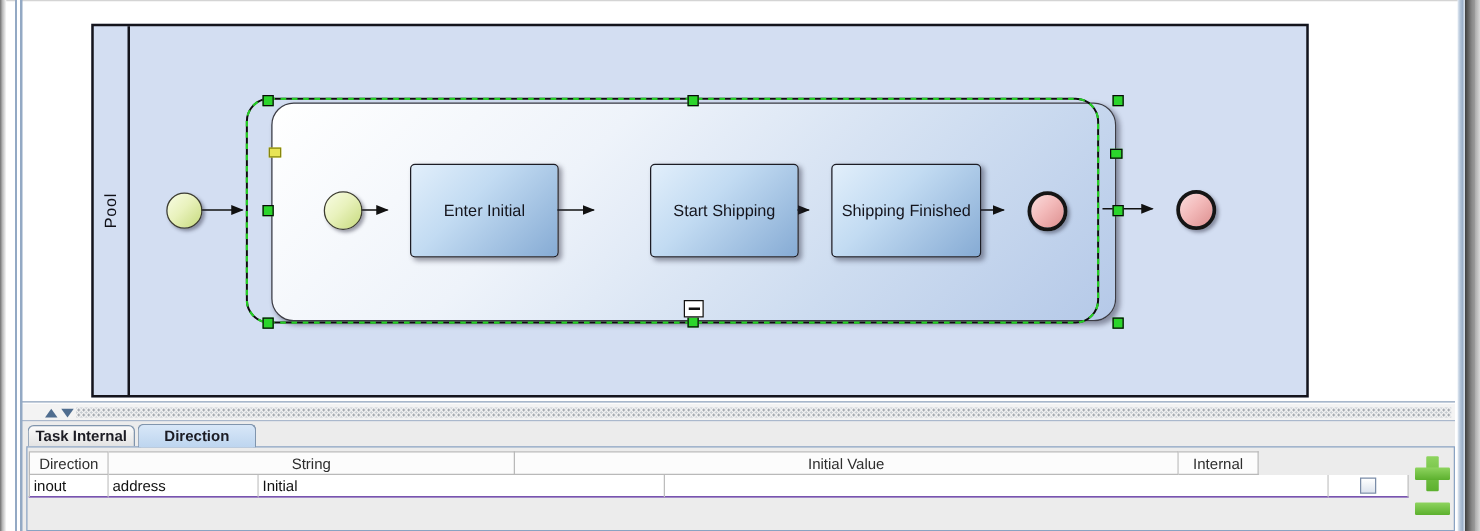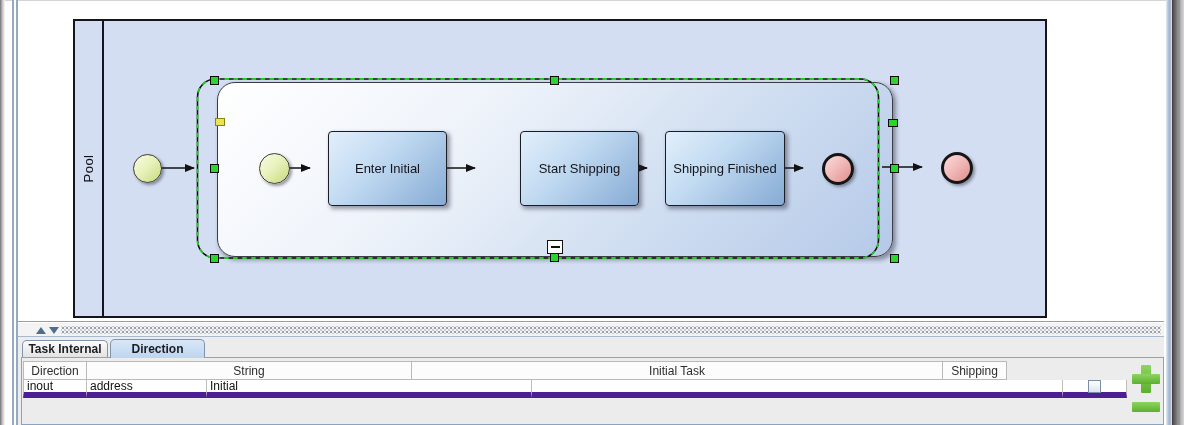--- a/index.html
+++ b/index.html
@@ -90,21 +90,21 @@
     background:linear-gradient(180deg,#d8e7f8,#bdd5ef); z-index:15; }
 
   #tab-content { position:absolute; left:21px; top:357px; width:1143px; height:68px;
     border:1px solid #8aa3c2; background:#ececec; z-index:12; }
 
   #param-table { position:absolute; left:1px; top:3px; font-size:12px; color:#111; }
   .trow { display:flex; }
   .hcell { background:#fcfcfc; border:1px solid #b9b9b9; border-left:none; height:19px;
     display:flex; align-items:center; justify-content:center; color:#2e2e2e; }
   .hcell:first-child { border-left:1px solid #b9b9b9; }
-  .dcell { background:#ffffff; border-right:1px solid #bdbdbd; border-bottom:6px solid #4c1d95;
+  .dcell { background:#ffffff; border-right:1px solid #bdbdbd; border-bottom:1px solid #4c1d95;
     height:18px; display:flex; align-items:center; padding-left:3px; }
   .dcell:first-child { border-left:1px solid #bdbdbd; }
   .w-direction { width:64px; } .w-name { width:120px; } .w-class { width:325px; }
   .w-initial { width:531px; } .w-internal { width:64px; }
   .dcell.w-internal { justify-content:center; padding-left:0; }
   #internal-checkbox { width:13px; height:13px; border:1px solid #7a8ca8;
     background:linear-gradient(180deg,#ffffff,#dde4ee); }
 
   .green-btn { position:absolute; z-index:16; cursor:pointer; }
   #add-btn { left:1132px; top:365px; width:28px; height:28px; }
@@ -192,22 +192,22 @@
   </div>
   <div class="tab" id="tab-parameters">
     <span>Direction</span>
   </div>
 
   <div id="tab-content">
     <div id="param-table">
       <div class="trow">
         <div class="hcell w-direction">Direction</div>
         <div class="hcell w-class">String</div>
-        <div class="hcell w-initial">Initial Task</div>
-        <div class="hcell w-internal">Shipping</div>
+        <div class="hcell w-initial">Initial Value</div>
+        <div class="hcell w-internal">Internal</div>
       </div>
       <div class="trow">
         <div class="dcell w-direction">inout</div>
         <div class="dcell w-name">address</div>
         <div class="dcell w-class">Initial</div>
         <div class="dcell w-initial"></div>
         <div class="dcell w-internal">
           <div id="internal-checkbox"></div>
         </div>
       </div>

